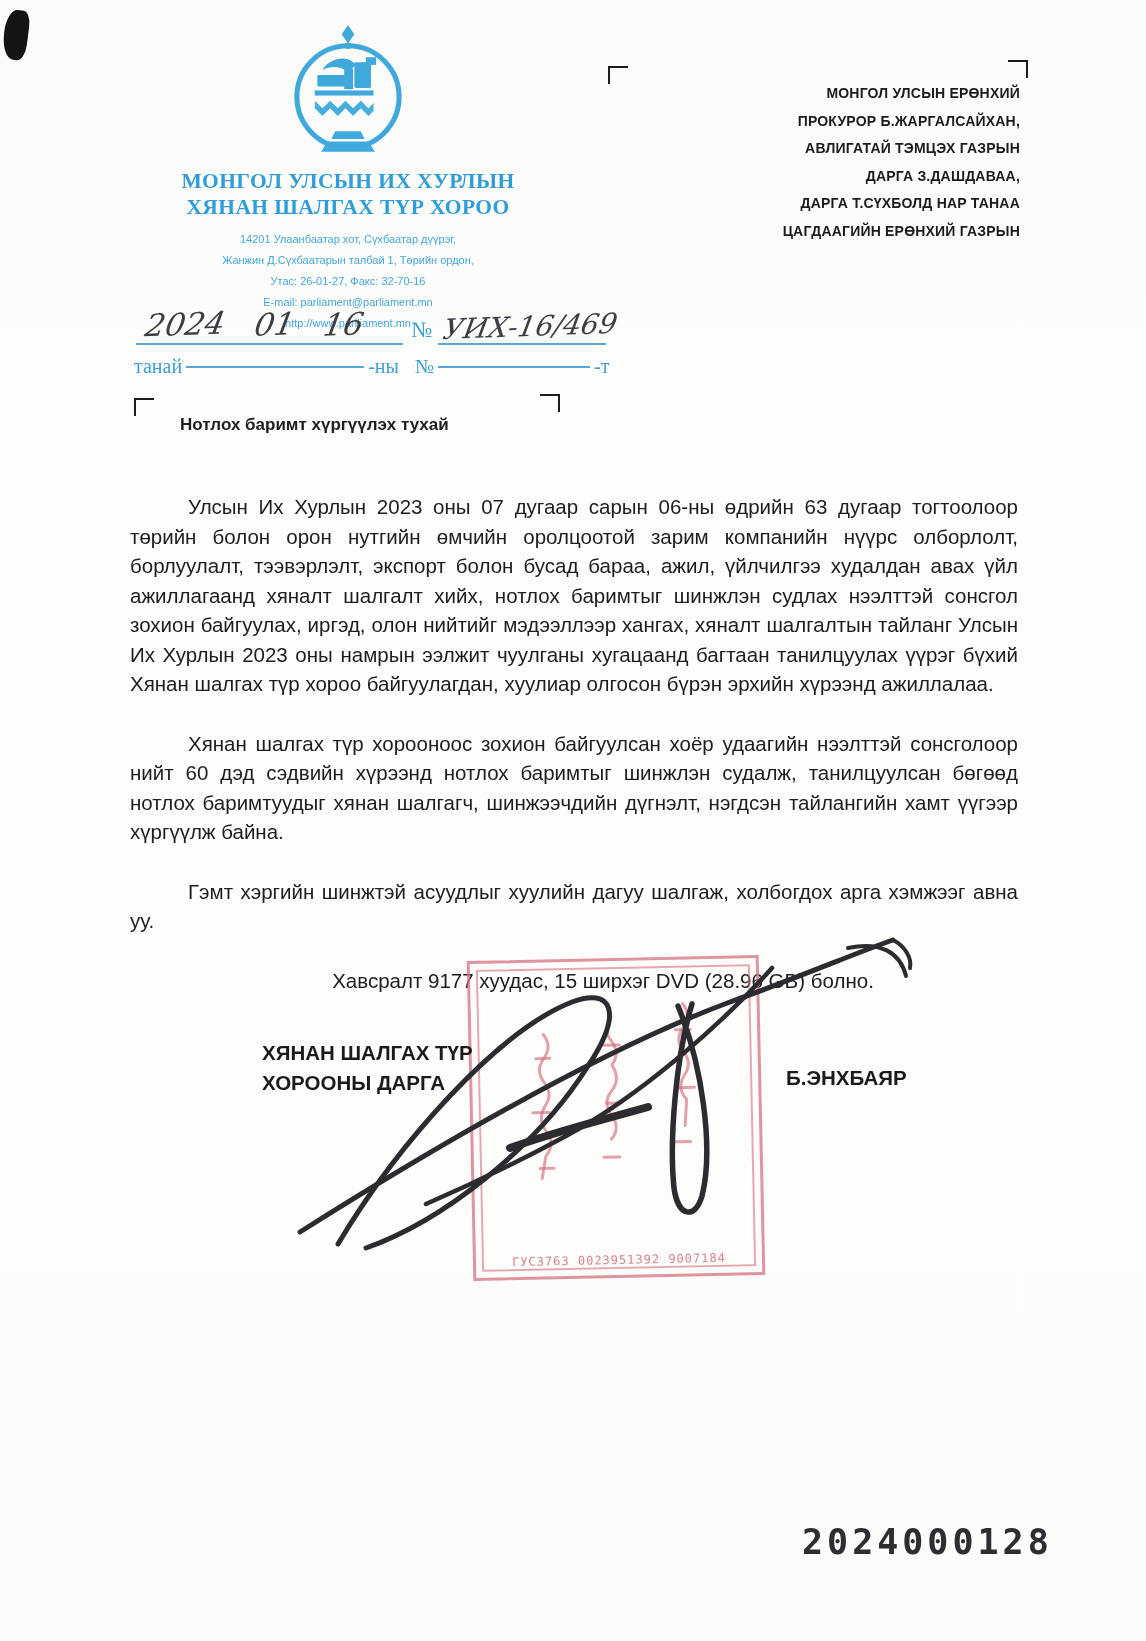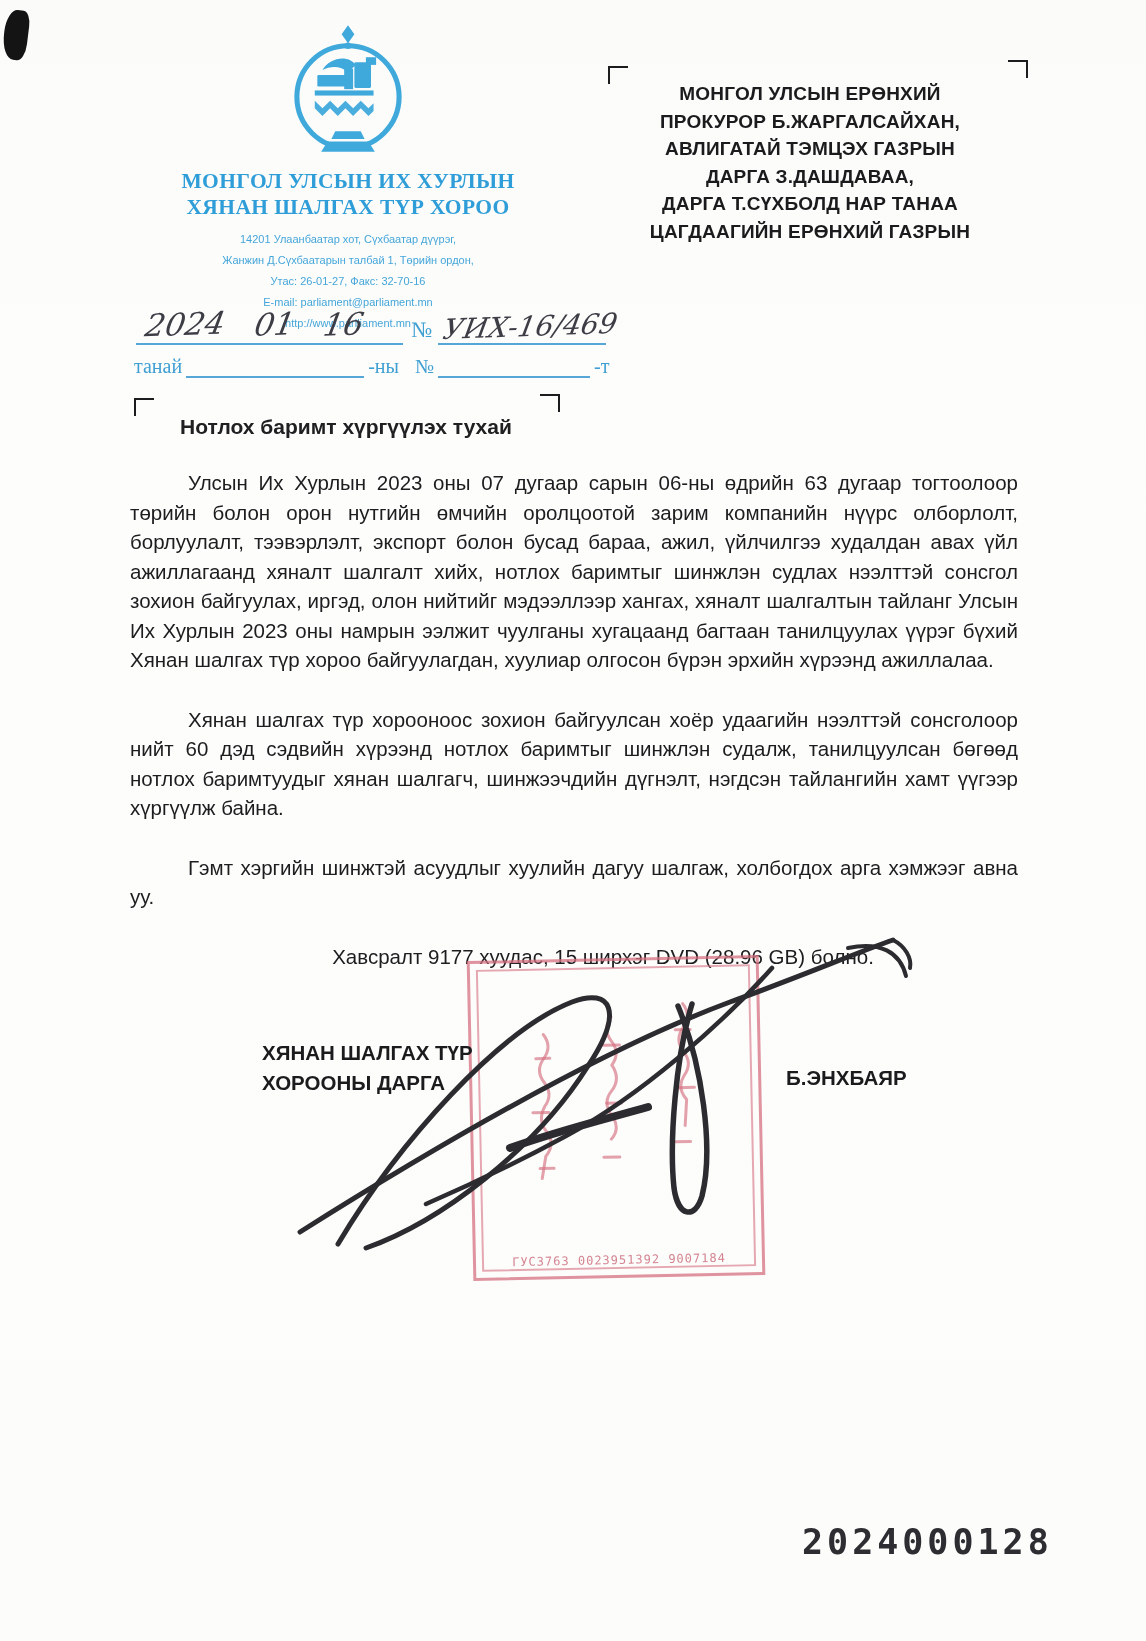--- a/index.html
+++ b/index.html
@@ -43,52 +43,52 @@
     transform: skewX(-12deg) rotate(-2deg);
   }
   .uline { border-bottom:2px solid #56a7d7; }
   .date-seg { width:306px; display:flex; gap:30px; padding:0 8px 1px 10px; }
   .no-sym { color:#3f9fd3; font-size:22px; margin:0 6px 2px 8px; }
   .num-seg { width:168px; padding:0 4px 0 6px; white-space:nowrap; }
   .num-seg .hand { font-size:28px; }
 
   .ref-line2 {
     position:absolute; left:134px; top:355px; width:510px;
-    display:flex; align-items:flex-end;
+    display:flex; align-items:center;
     font-family:"Liberation Serif", serif;
     font-size:20px; color:#3f9fd3;
   }
   .blank { border-bottom:2px solid #56a7d7; display:inline-block; }
 
   
   .recipient {
     position:absolute; left:600px; top:80px; width:420px;
-    text-align:center;
-    font-weight:bold; font-size:19px; line-height:27.5px;
+    text-align:right;
+    font-weight:bold; font-size:14px; line-height:27.5px;
     color:#1b1b1d; letter-spacing:.2px;
   }
   .bracket { position:absolute; width:20px; height:18px; }
   .bracket.tl { border-left:2px solid; border-top:2px solid; }
   .bracket.tr { border-right:2px solid; border-top:2px solid; }
   .br-teal { border-color:#84b8c5; }
   .br-blue { border-color:#68b0da; }
 
   
   .subject {
     position:absolute; left:180px; top:415px;
-    font-weight:bold; font-size:21px; color:#202022;
+    font-weight:bold; font-size:17px; color:#202022;
   }
 
   
   .body-text {
     position:absolute; left:130px; top:468px; width:888px;
     font-size:20.5px; line-height:29.5px; color:#1d1d1f;
     text-align:justify;
   }
-  .body-text p { margin-bottom:30px; text-indent:58px; }
+  .body-text p { margin-bottom:30px; text-indent:58px;margin-top:24px; }
   .body-text p.attach { text-align:center; margin-bottom:0; }
 
   
   .sig-title {
     position:absolute; left:262px; top:1038px;
     font-weight:bold; font-size:20.5px; line-height:30px; color:#1b1b1d;
   }
   .sig-name {
     position:absolute; left:786px; top:1066px;
     font-weight:bold; font-size:20.5px; color:#1b1b1d;

